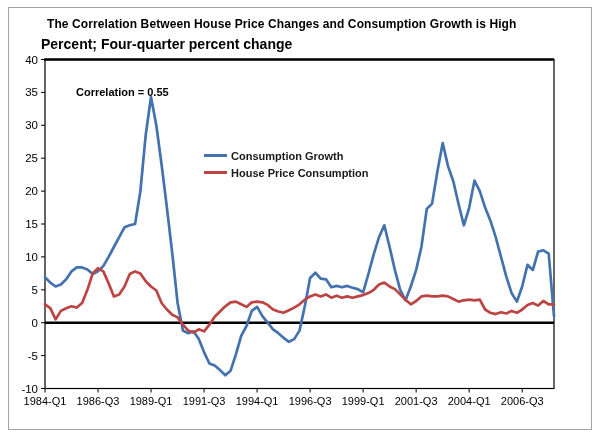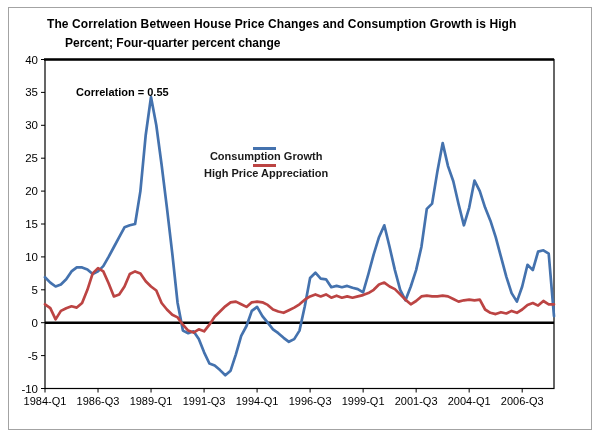--- a/index.html
+++ b/index.html
@@ -2,24 +2,24 @@
 <html><head>
 <meta charset="utf-8">
 <style>
   html,body{margin:0;padding:0;}
   body{
     width:600px;height:438px;position:relative;background:#ffffff;
     font-family:"Liberation Sans",sans-serif;color:#000;overflow:hidden;
   }
   .frame{position:absolute;left:8px;top:7px;width:582px;height:421px;border:1px solid #a3a3a3;}
   .title{position:absolute;left:47px;top:17px;font-size:12px;font-weight:bold;letter-spacing:0.1px;white-space:nowrap;}
-  .subtitle{position:absolute;left:65px;top:36px;font-size:12px;font-weight:600;white-space:nowrap;}
+  .subtitle{position:absolute;left:41px;top:36px;font-size:14px;font-weight:600;white-space:nowrap;}
   .annotation{position:absolute;left:76px;top:86px;font-size:11px;font-weight:600;white-space:nowrap;}
   .legend{position:absolute;left:204px;top:147px;}
-  .legend-row{display:flex;align-items:center;height:17px;flex-direction:column;}
+  .legend-row{display:flex;align-items:center;height:17px;}
   .legend-swatch{width:23px;height:3px;margin-right:4px;}
   .legend-label{font-size:11px;font-weight:600;color:#1a1a1a;white-space:nowrap;}
   svg{position:absolute;left:0;top:0;}
   text{font-family:"Liberation Sans",sans-serif;}
 </style>
 </head>
 <body>
 
 <div class="frame"></div>
 
@@ -78,15 +78,15 @@
 
 <div class="annotation">Correlation = 0.55</div>
 
 <div class="legend">
   <div class="legend-row">
     <div class="legend-swatch" style="background: rgb(68, 114, 174);"></div>
     <div class="legend-label">Consumption Growth</div>
   </div>
   <div class="legend-row">
     <div class="legend-swatch" style="background: rgb(188, 68, 67);"></div>
-    <div class="legend-label">High Price Appreciation</div>
+    <div class="legend-label">House Price Consumption</div>
   </div>
 </div>
 
 </body></html>

